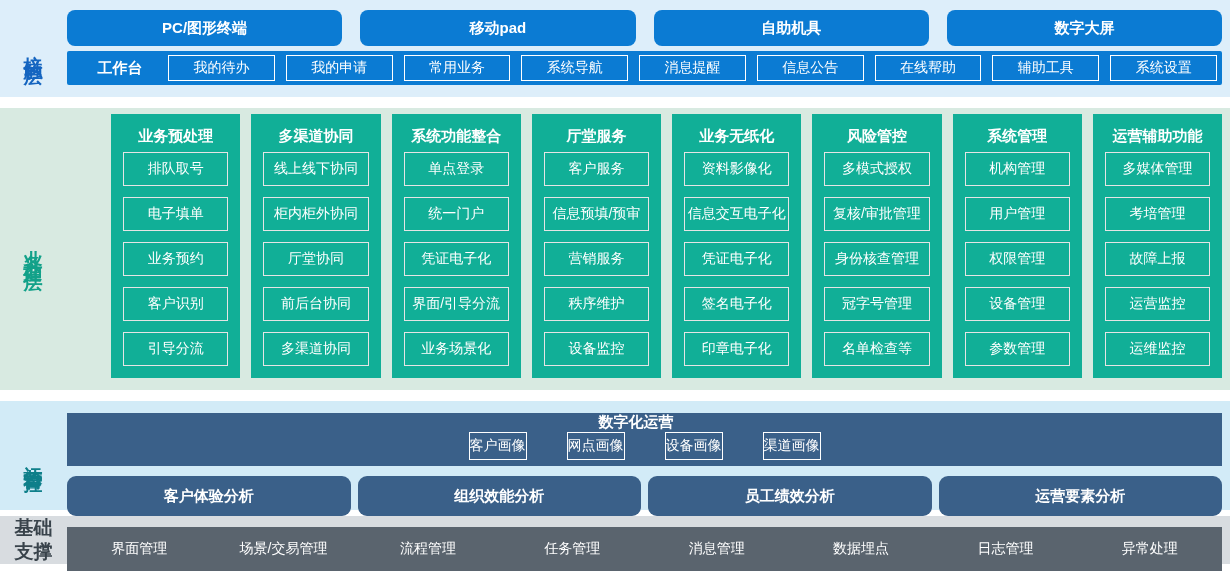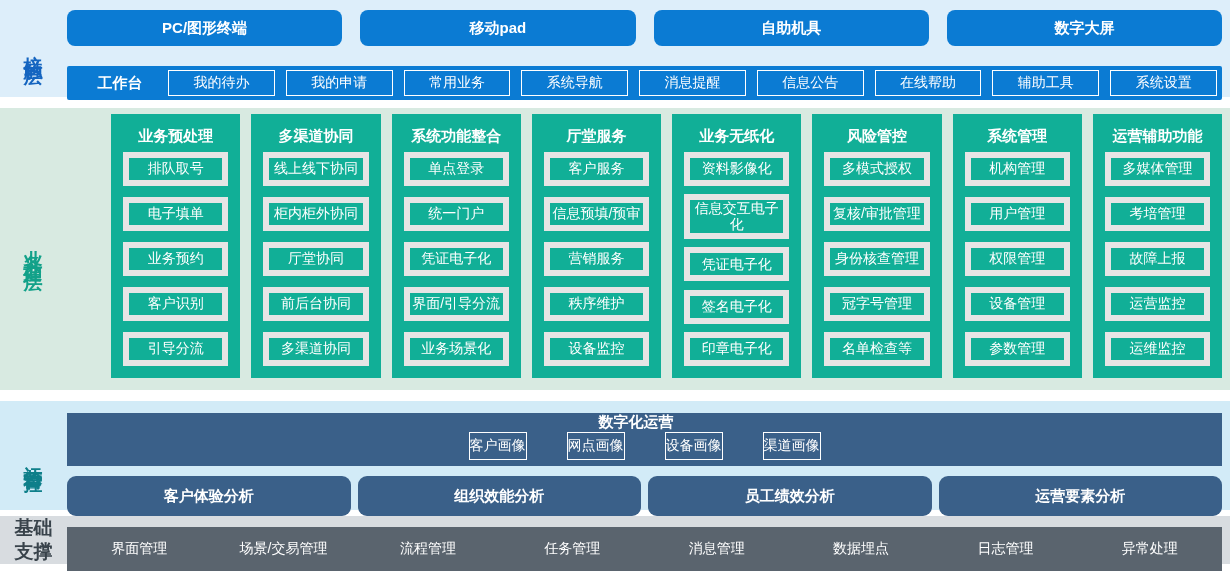--- a/index.html
+++ b/index.html
@@ -24,21 +24,21 @@
   .hlabel {
     width: 46px; font-weight: bold; font-size: 19px; line-height: 1.25;
     text-align: center; word-break: break-all;
   }
   .content { flex: 1; padding-right: 8px; }
 
   
   .band-contact { height: 97px; background: var(--contact-band-bg); margin-bottom: 11px; }
   .band-contact .vlabel { color: var(--contact-label-color); }
   .band-contact .content { padding-top: 10px; }
-  .terminals { display: flex; gap: 18px; height: 36px; margin-bottom: 20px; }
+  .terminals { display: flex; gap: 18px; height: 36px; margin-bottom: 5px; }
   .terminal {
     flex: 1; background: var(--contact-blue); border-radius: 8px;
     color: #fff; font-weight: bold; font-size: 15px;
     display: flex; align-items: center; justify-content: center;
   }
   .workbench {
     height: 34px; background: var(--contact-blue); border-radius: 2px;
     display: flex; align-items: center; padding: 0 5px;
   }
   .wb-label {
@@ -64,21 +64,21 @@
   }
   .column-title {
     color: #fff; font-weight: bold; font-size: 15px;
     text-align: center; height: 28px; line-height: 28px; flex: none;
   }
   .column-items {
     flex: 1; display: flex; flex-direction: column;
     justify-content: space-between; margin-top: 2px;
   }
   .module-item {
-    border: 6px solid #e5e5e5; min-height: 34px;
+    border: 1px solid #e5e5e5; min-height: 34px;
     color: #fff; font-size: 14px; line-height: 1.1; text-align: center;
     display: flex; align-items: center; justify-content: center;
     padding: 1px 2px;
   }
 
   
   .band-ops { height: 109px; background: var(--ops-band-bg); margin-bottom: 6px; }
   .band-ops .vlabel { color: var(--ops-label-color); letter-spacing: 3px; }
   .band-ops .content { padding-top: 12px; }
   .ops-bar {

